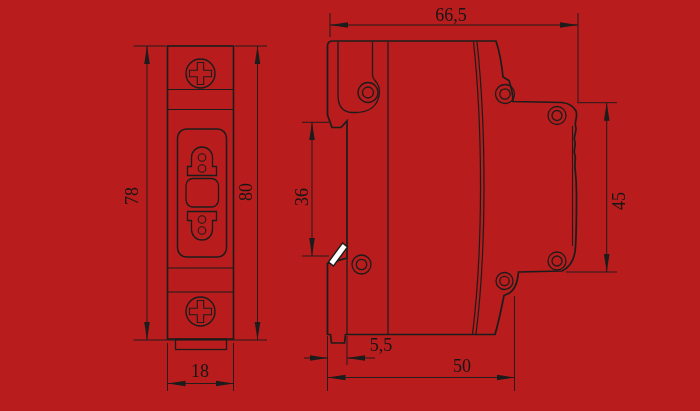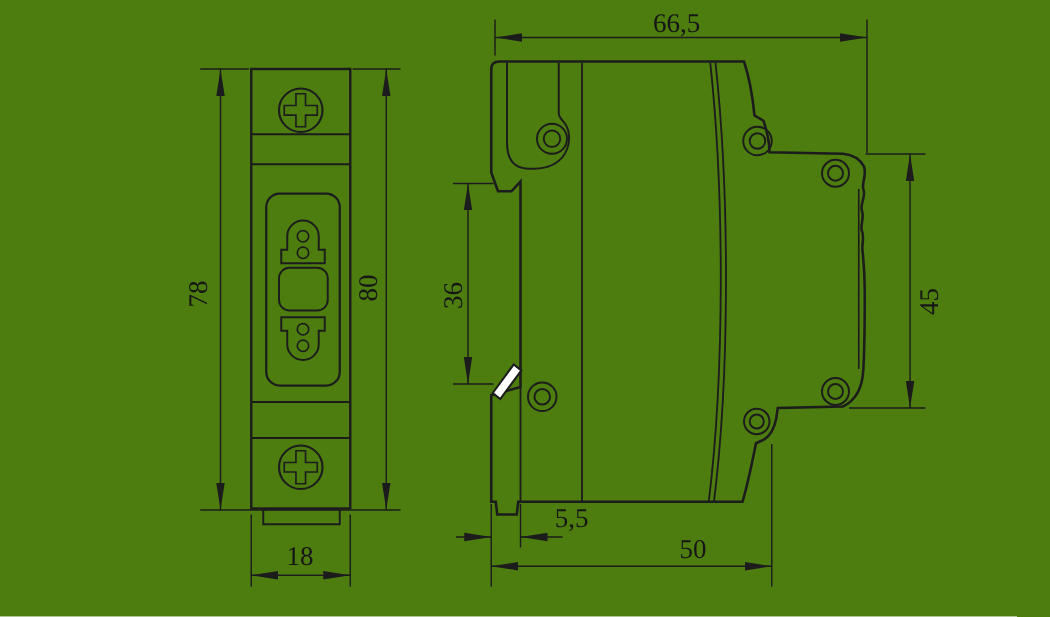--- a/index.html
+++ b/index.html
@@ -1,16 +1,16 @@
 <!DOCTYPE html>
 <html><head>
 <meta charset="utf-8">
 <style>
   html,body{margin:0;padding:0;background:#ffffff;}
-  .canvas{width:700px;height:411px;background:#4d7c0f;position:relative;overflow:hidden;}
+  .canvas{width:700px;height:411px;background:#b91c1c;position:relative;overflow:hidden;}
   svg{display:block;}
   text.dim{font-family:"Liberation Serif","DejaVu Serif",serif;font-size:18px;fill:#161616;}
 </style>
 </head>
 <body>
 
 <div class="canvas">
 <svg width="700" height="411" viewBox="0 0 700 411">
   <defs>
     <marker id="arr" markerWidth="18.5" markerHeight="7" refX="18" refY="3.5" orient="auto-start-reverse" markerUnits="userSpaceOnUse">

